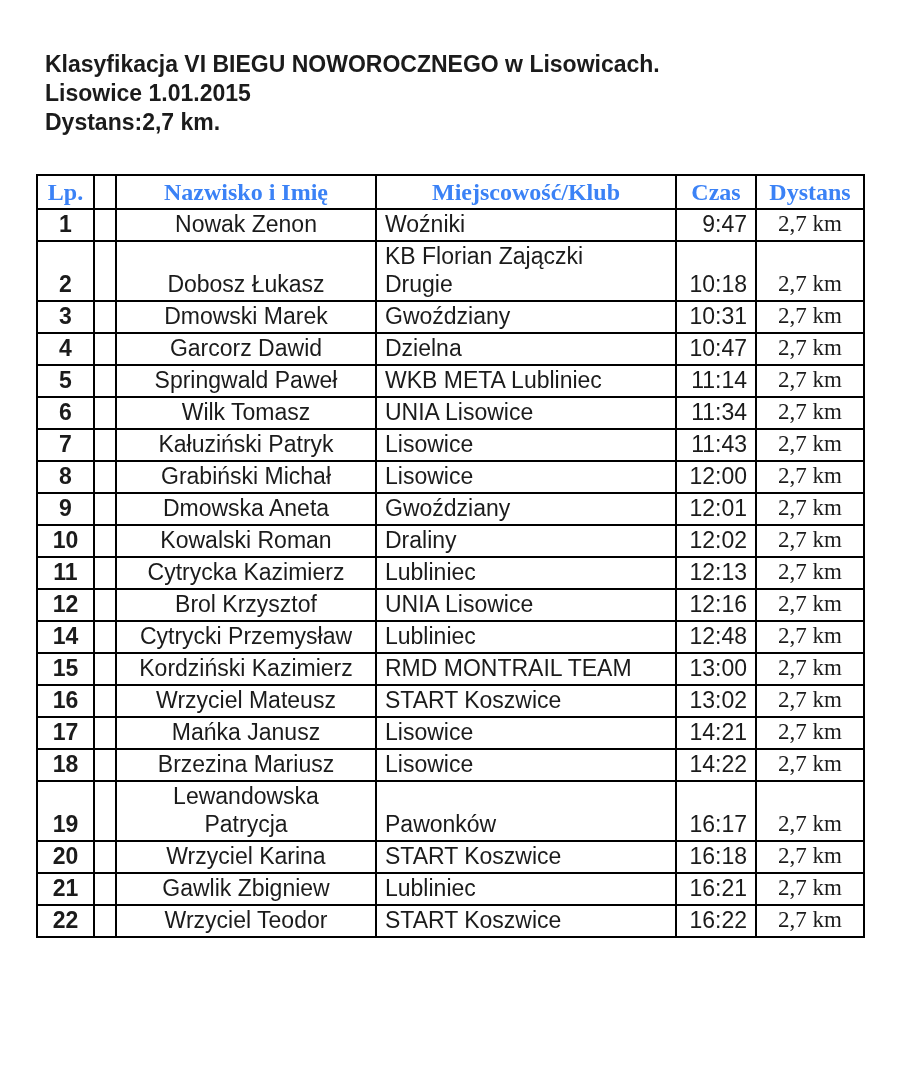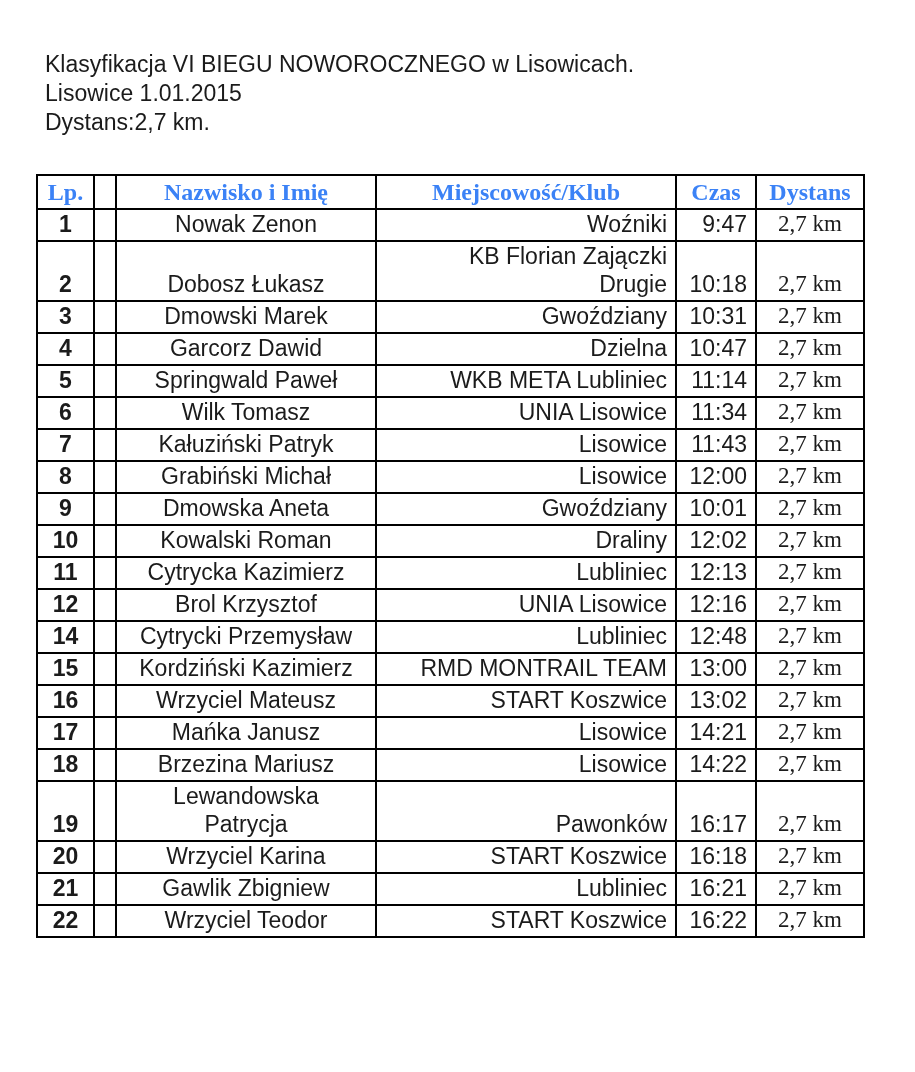--- a/index.html
+++ b/index.html
@@ -6,21 +6,21 @@
   body {
     width: 915px; height: 1072px;
     background: #ffffff;
     position: relative;
     font-family: "Liberation Sans", sans-serif;
     color: #1a1a1a;
   }
   .title-block {
     position: absolute;
     left: 45px; top: 50px;
-    font-weight: normal;
+    font-weight: bold;
     font-size: 23px;
     line-height: 29px;
     color: #1b1b1b;
   }
   table.results {
     position: absolute;
     left: 36px; top: 174px;
     border-collapse: collapse;
     table-layout: fixed;
     width: 827px;
@@ -43,21 +43,21 @@
     font-size: 23px;
     line-height: 28px;
     height: 28px;
     vertical-align: bottom;
     padding: 0 8px 2px 8px;
     color: #1b1b1b;
   }
   td.lp   { font-weight: bold; text-align: center; padding: 0 2px 2px 2px; }
   td.spacer { padding: 0; }
   td.name { text-align: center; white-space: pre-line; }
-  td.club { text-align: right; white-space: pre-line; }
+  td.club { text-align: left; white-space: pre-line; }
   td.time { text-align: right; padding-right: 14px; border-radius: 8px; }
   td.dist { text-align: center; font-family: Liberation Serif, serif; }
   td.red  { color: var(--red, #ee0000); }
 </style>
 </head>
 <body style="--red: #ee0000;">
 
 <div class="title-block">
   <div>Klasyfikacja VI BIEGU NOWOROCZNEGO w Lisowicach.</div>
   <div>Lisowice 1.01.2015</div>
@@ -147,21 +147,21 @@
         <td class="name">Grabiński Michał</td>
         <td class="club">Lisowice</td>
         <td class="time">12:00</td>
         <td class="dist">2,7 km</td>
       </tr>
       <tr>
         <td class="lp">9</td>
         <td class="spacer"></td>
         <td class="name red">Dmowska Aneta</td>
         <td class="club">Gwoździany</td>
-        <td class="time">10:01</td>
+        <td class="time">12:01</td>
         <td class="dist">2,7 km</td>
       </tr>
       <tr>
         <td class="lp">10</td>
         <td class="spacer"></td>
         <td class="name">Kowalski Roman</td>
         <td class="club">Draliny</td>
         <td class="time">12:02</td>
         <td class="dist">2,7 km</td>
       </tr>

